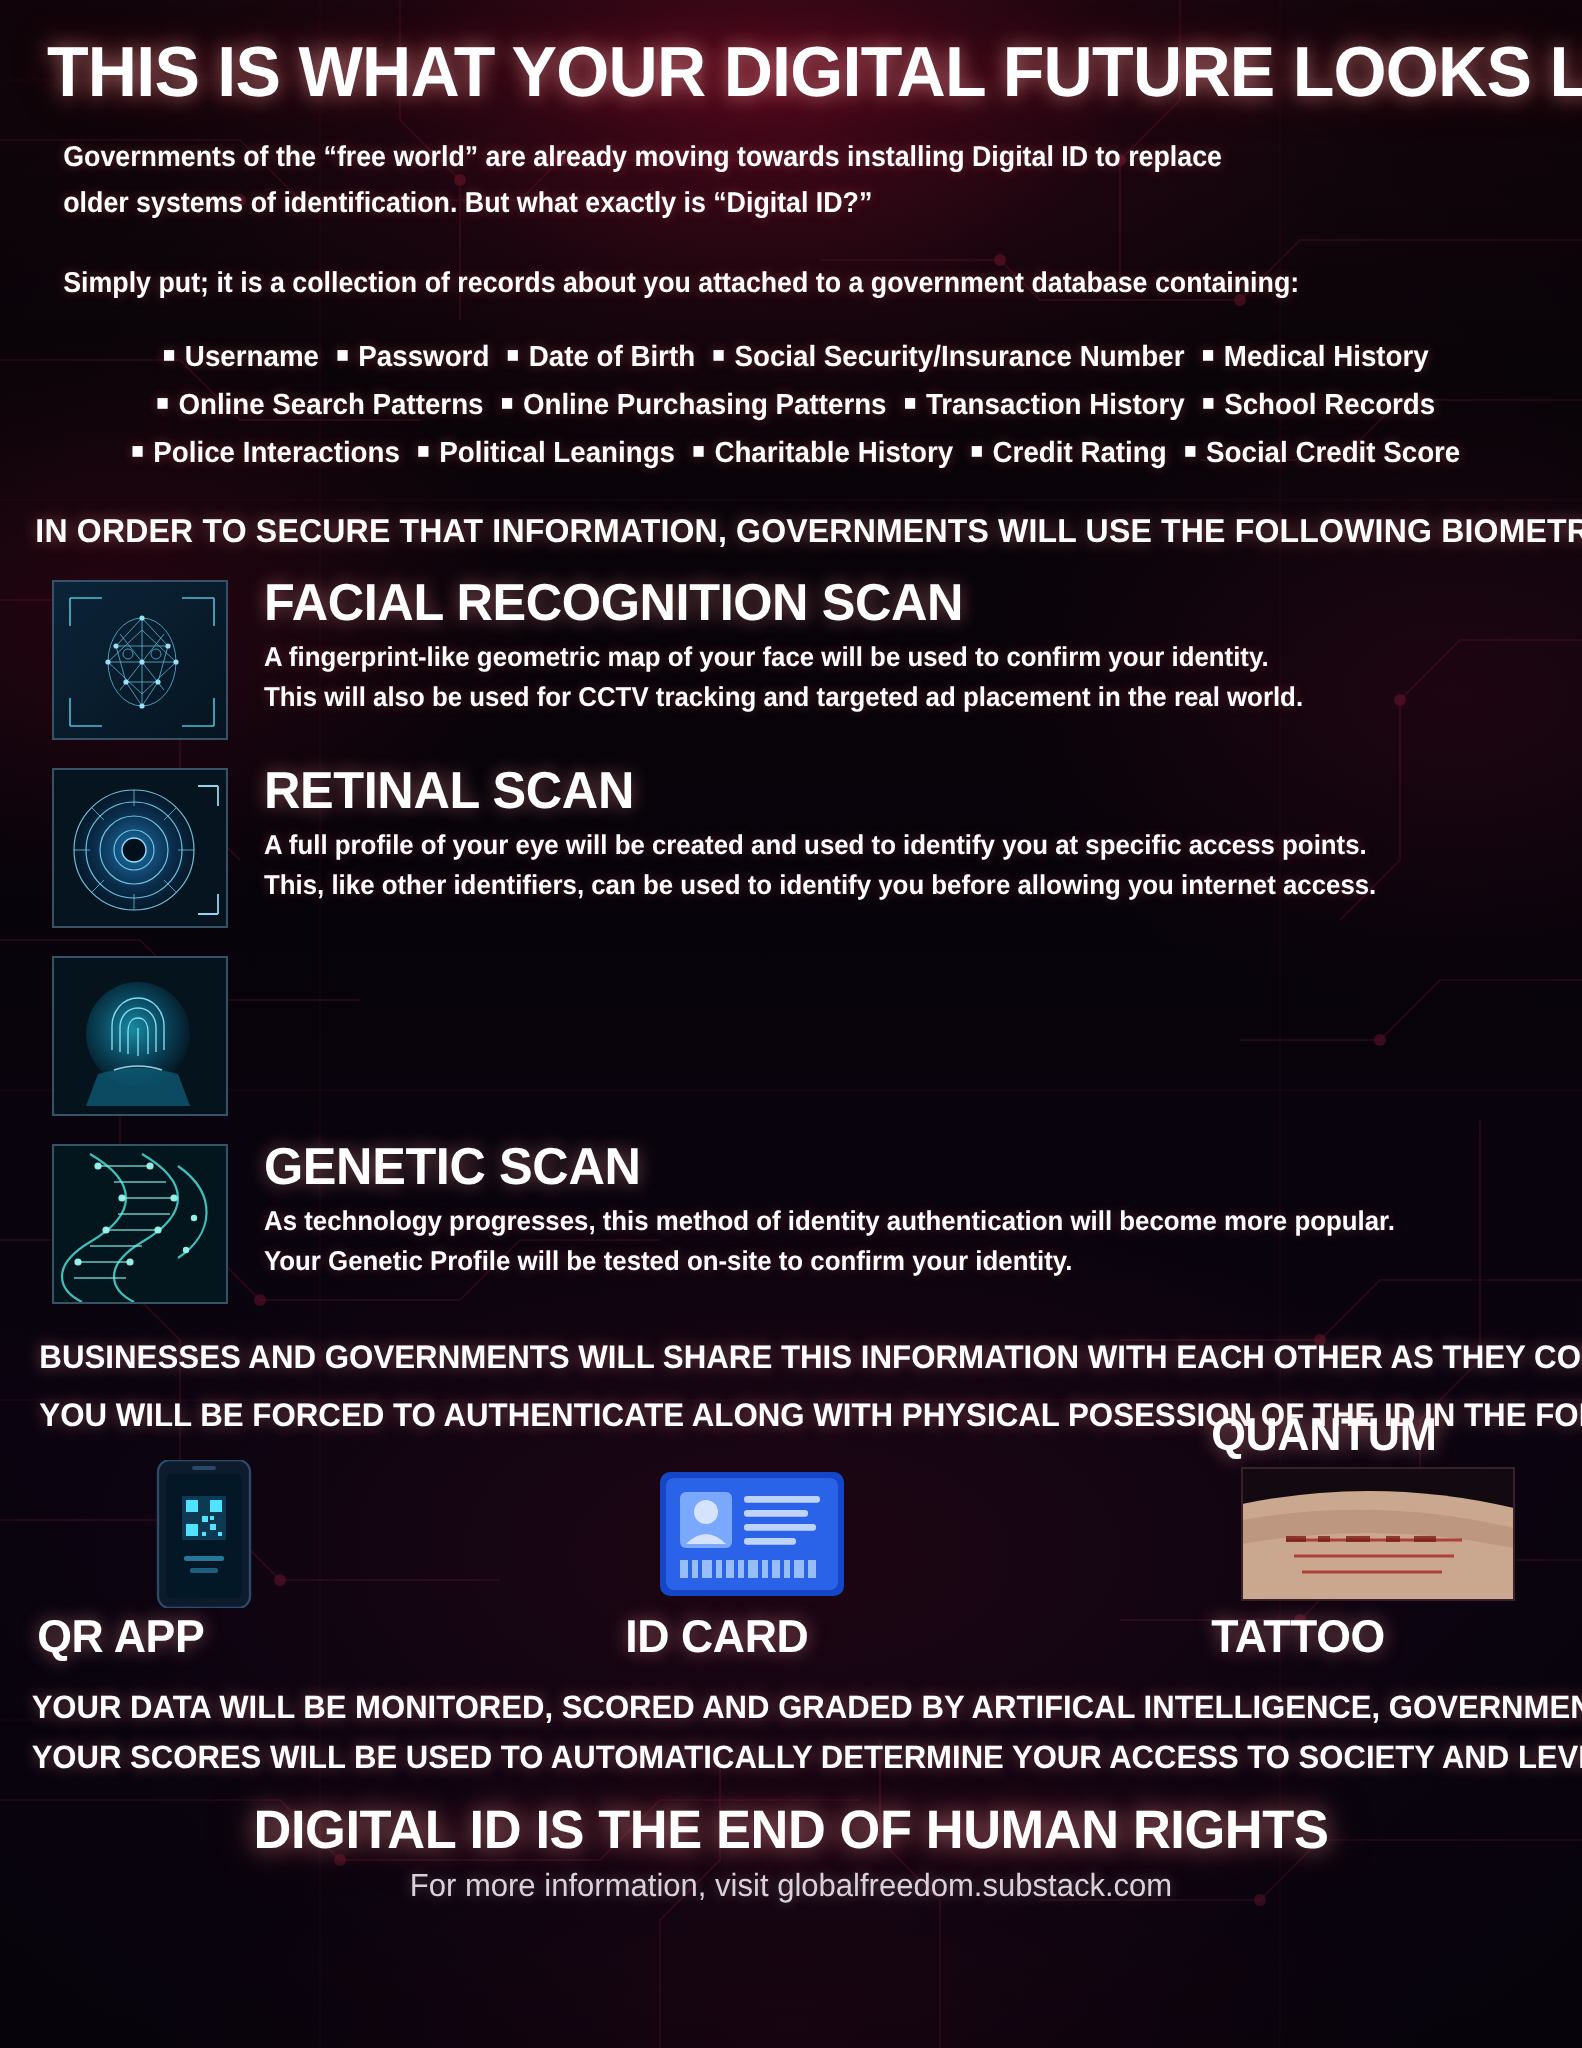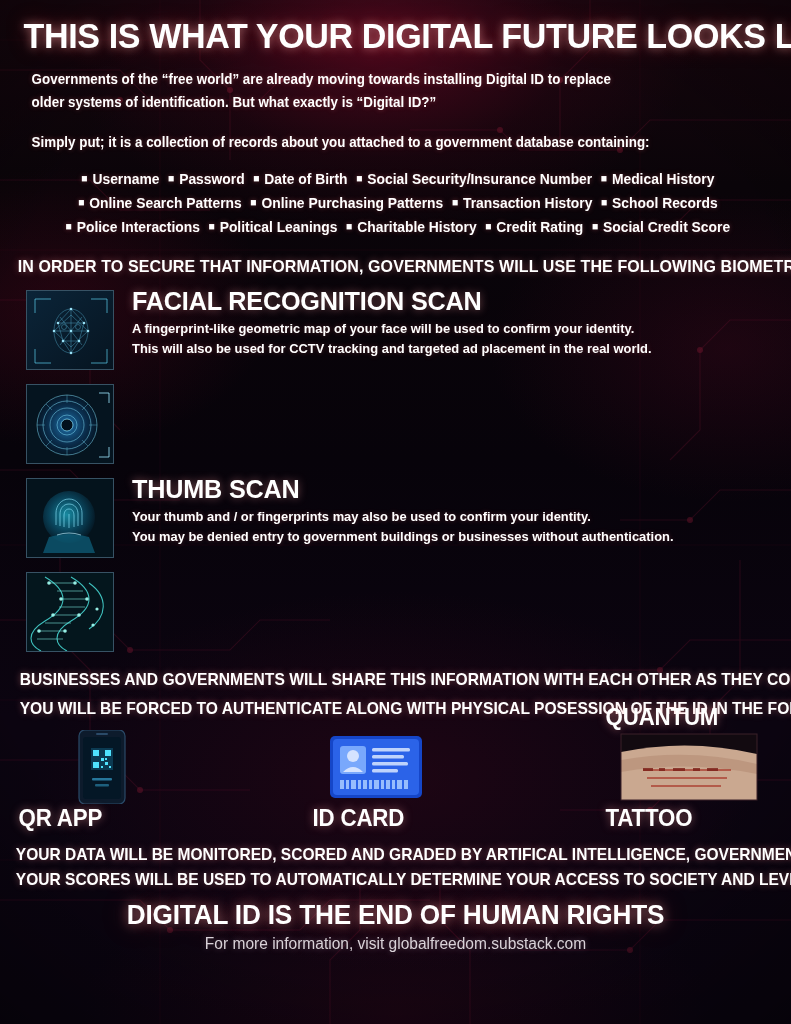--- a/index.html
+++ b/index.html
@@ -392,20 +392,25 @@
             <circle cx="40" cy="40" r="6" fill="#02101c" stroke="#8be4ff" stroke-width="0.7"></circle>
             <g stroke="#6fd4f2" stroke-width="0.5" opacity="0.7">
               <path d="M40 10 V18 M40 62 V70 M10 40 H18 M62 40 H70"></path>
               <path d="M19 19 L25 25 M61 19 L55 25 M19 61 L25 55 M61 61 L55 55"></path>
             </g>
             <g stroke="#9fe9ff" stroke-width="0.9" fill="none" opacity="0.9">
               <path d="M72 8 H82 M82 8 V18 M72 72 H82 M82 72 V62"></path>
             </g>
           </svg>
         </div>
+        <div class="bio-text">
+          <div class="bio-title">RETINAL SCAN</div>
+          <div class="bio-desc">A full profile of your eye will be created and used to identify you at specific access points.</div>
+          <div class="bio-desc">This, like other identifiers, can be used to identify you before allowing you internet access.</div>
+        </div>
       </div>
 
       <div class="bio-row">
         <div class="bio-thumb">
           <svg viewBox="0 0 88 80" width="88" height="80">
             <defs>
               <radialGradient id="tg1" cx="45%" cy="45%" r="60%">
                 <stop offset="0%" stop-color="#1b9fb8"></stop>
                   <stop offset="55%" stop-color="#0a4a63"></stop>
                 <stop offset="100%" stop-color="#04131f"></stop>
@@ -419,25 +424,20 @@
               <path d="M42 30 c-4 0 -5 4 -5 7 v11"></path>
               <path d="M42 20 c8 0 13 7 13 14 v12"></path>
               <path d="M42 25 c6 0 9 5 9 10 v12"></path>
               <path d="M42 30 c4 0 5 4 5 7 v11"></path>
               <path d="M42 35 v14"></path>
             </g>
             <path d="M22 58 q20 -6 40 0 l6 16 H16 Z" fill="#0e5d78" opacity="0.75"></path>
             <path d="M30 56 q12 -4 24 0" stroke="#bff0ff" stroke-width="0.8" fill="none" opacity="0.8"></path>
           </svg>
         </div>
-        <div class="bio-text">
-          <div class="bio-title">THUMB SCAN</div>
-          <div class="bio-desc">Your thumb and / or fingerprints may also be used to confirm your identity.</div>
-          <div class="bio-desc">You may be denied entry to government buildings or businesses without authentication.</div>
-        </div>
       </div>
 
       <div class="bio-row">
         <div class="bio-thumb">
           <svg viewBox="0 0 88 80" width="88" height="80">
             <rect width="88" height="80" fill="#04161d"></rect>
             <g stroke="#45d3cf" stroke-width="1.1" fill="none" opacity="0.9">
               <path d="M18 4 C42 18, 42 34, 18 48 C-2 60, 2 72, 14 78"></path>
               <path d="M44 4 C68 18, 68 34, 44 48 C24 60, 28 72, 40 78"></path>
               <path d="M62 10 C82 24, 80 44, 62 56"></path>
@@ -452,20 +452,25 @@
               <circle cx="34" cy="26" r="1.8"></circle>
                 <circle cx="60" cy="26" r="1.8"></circle>
               <circle cx="26" cy="42" r="1.8"></circle>
                 <circle cx="52" cy="42" r="1.8"></circle>
               <circle cx="12" cy="58" r="1.8"></circle>
                 <circle cx="38" cy="58" r="1.8"></circle>
               <circle cx="70" cy="36" r="1.6"></circle>
                 <circle cx="66" cy="52" r="1.6"></circle>
             </g>
           </svg>
+        </div>
+        <div class="bio-text">
+          <div class="bio-title">GENETIC SCAN</div>
+          <div class="bio-desc">As technology progresses, this method of identity authentication will become more popular.</div>
+          <div class="bio-desc">Your Genetic Profile will be tested on-site to confirm your identity.</div>
         </div>
       </div>
 
     </div>
 
     <div>
       <div class="share-line">BUSINESSES AND GOVERNMENTS WILL SHARE THIS INFORMATION WITH EACH OTHER AS THEY COMPILE YOUR DATA</div>
       <div class="share-line second">YOU WILL BE FORCED TO AUTHENTICATE ALONG WITH PHYSICAL POSESSION OF THE ID IN THE FORM OF:</div>
     </div>
 

